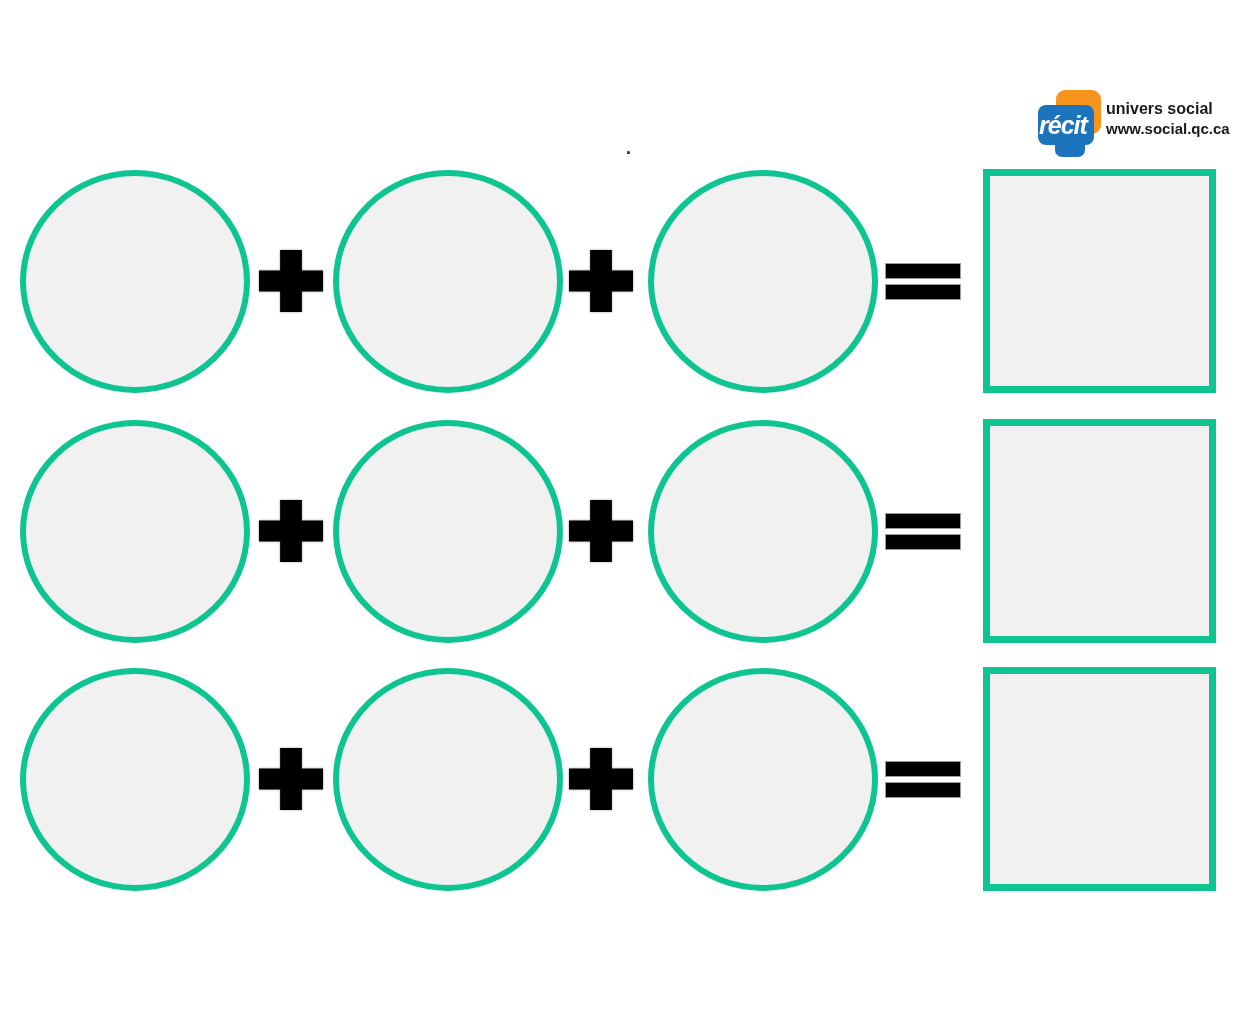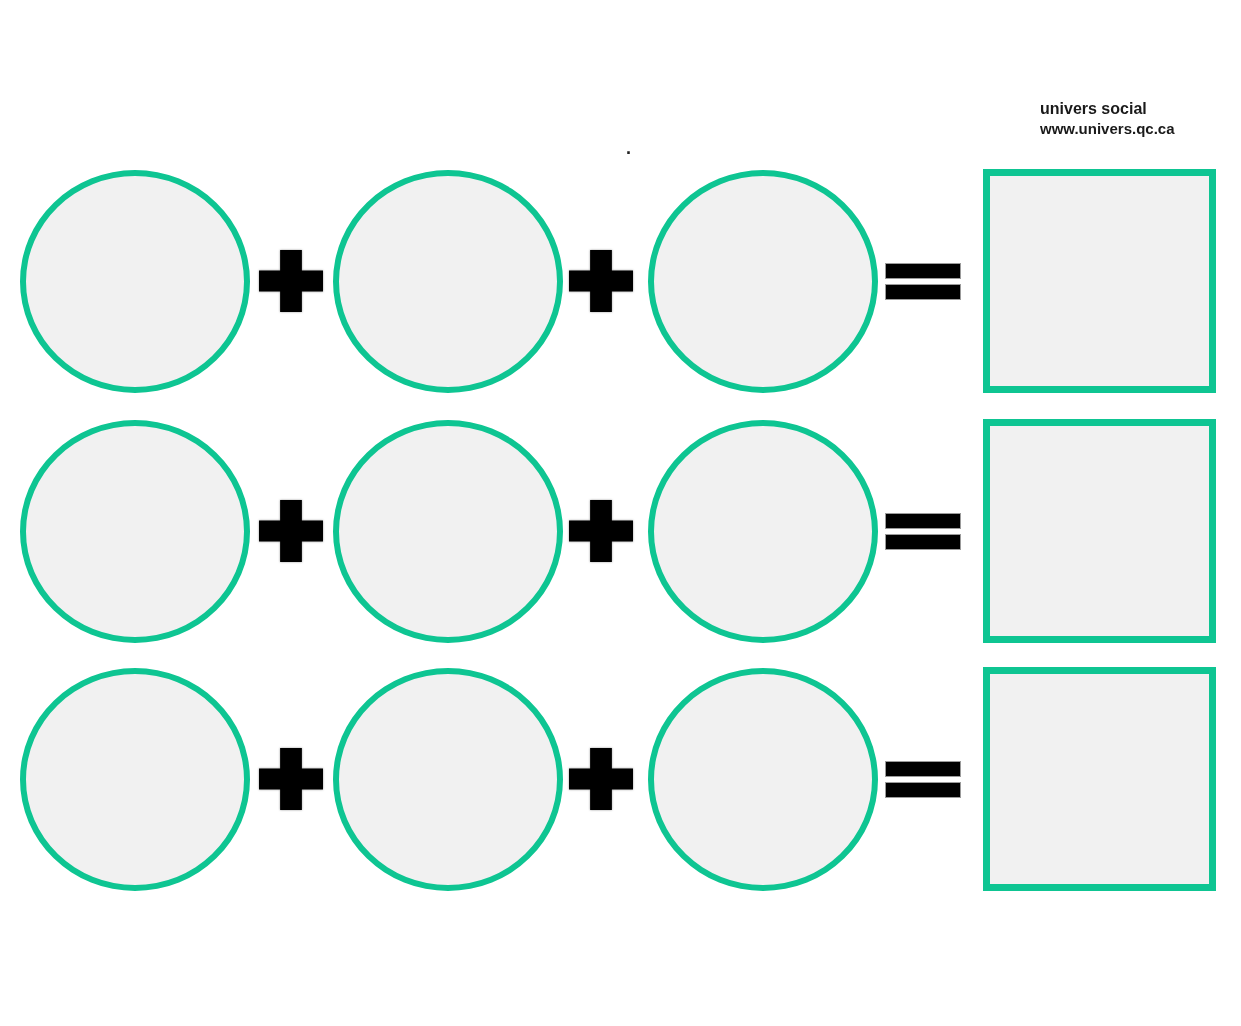--- a/index.html
+++ b/index.html
@@ -99,23 +99,29 @@
     background:var(--fill);
     border:7px solid var(--teal);
   }
 </style>
 </head>
 <body>
 
 <div class="canvas">
 
   <div class="logo">
+    <div class="logo-mark">
+      <div class="logo-orange"></div>
+      <div class="logo-blue"></div>
+      <div class="logo-blue-tail"></div>
+      <div class="logo-brand">récit</div>
+    </div>
     <div class="logo-textblock">
       <div class="logo-title">univers social</div>
-      <div class="logo-url">www.univers.qc.ca</div>
+      <div class="logo-url">www.social.qc.ca</div>
     </div>
   </div>
 
   <div class="stray-dot">.</div>
 
   <div class="row row-1">
     <div class="circle c1"></div>
     <div class="plus p1" aria-label="+">
         <div class="plus-shape"></div>
       </div>

